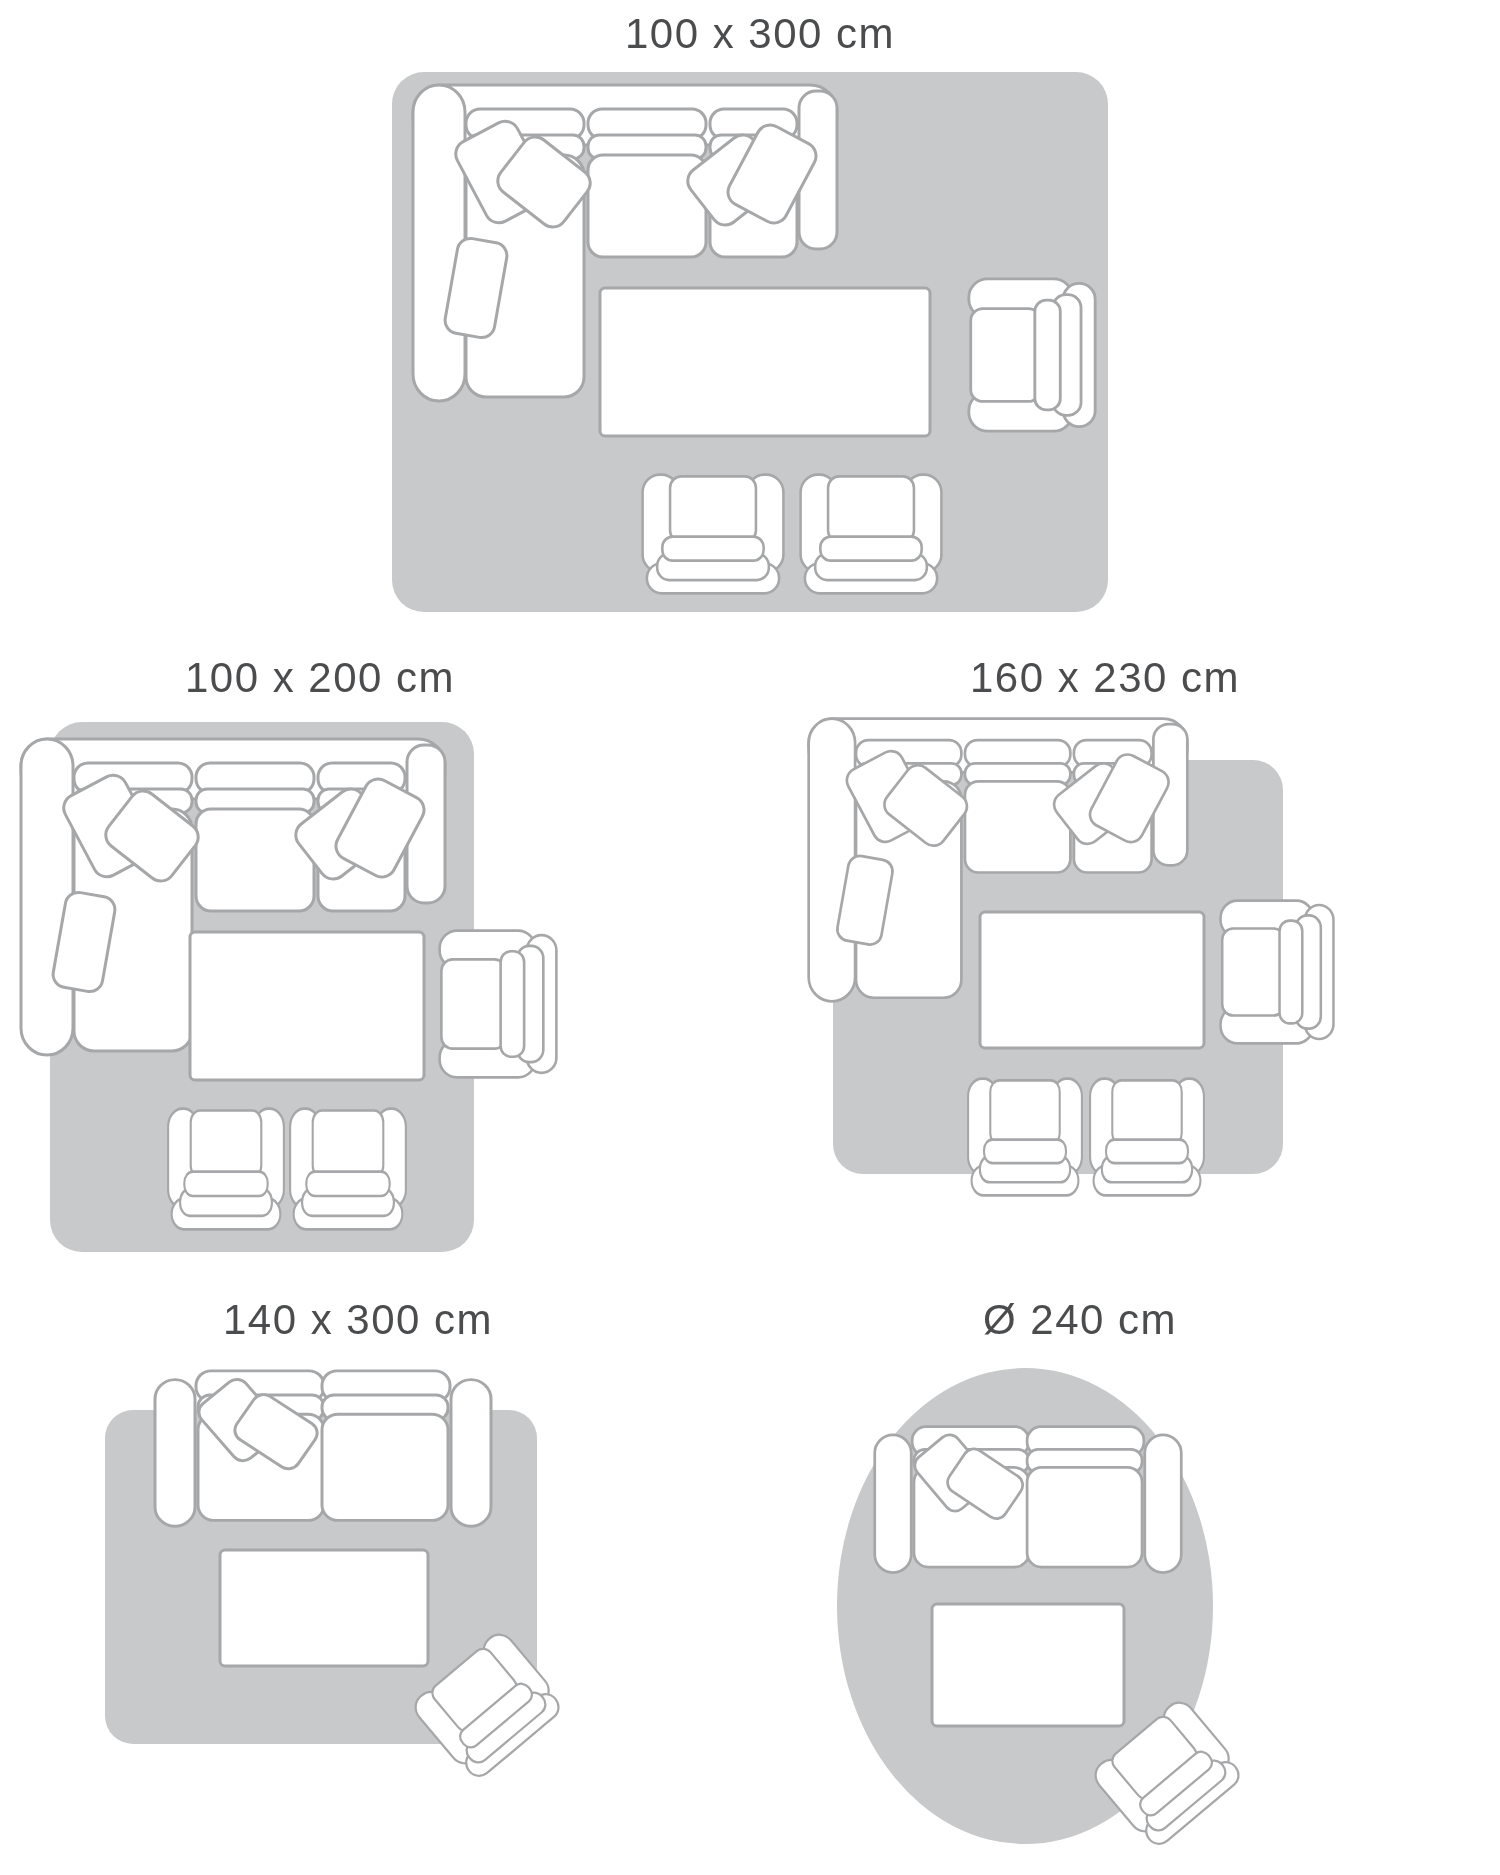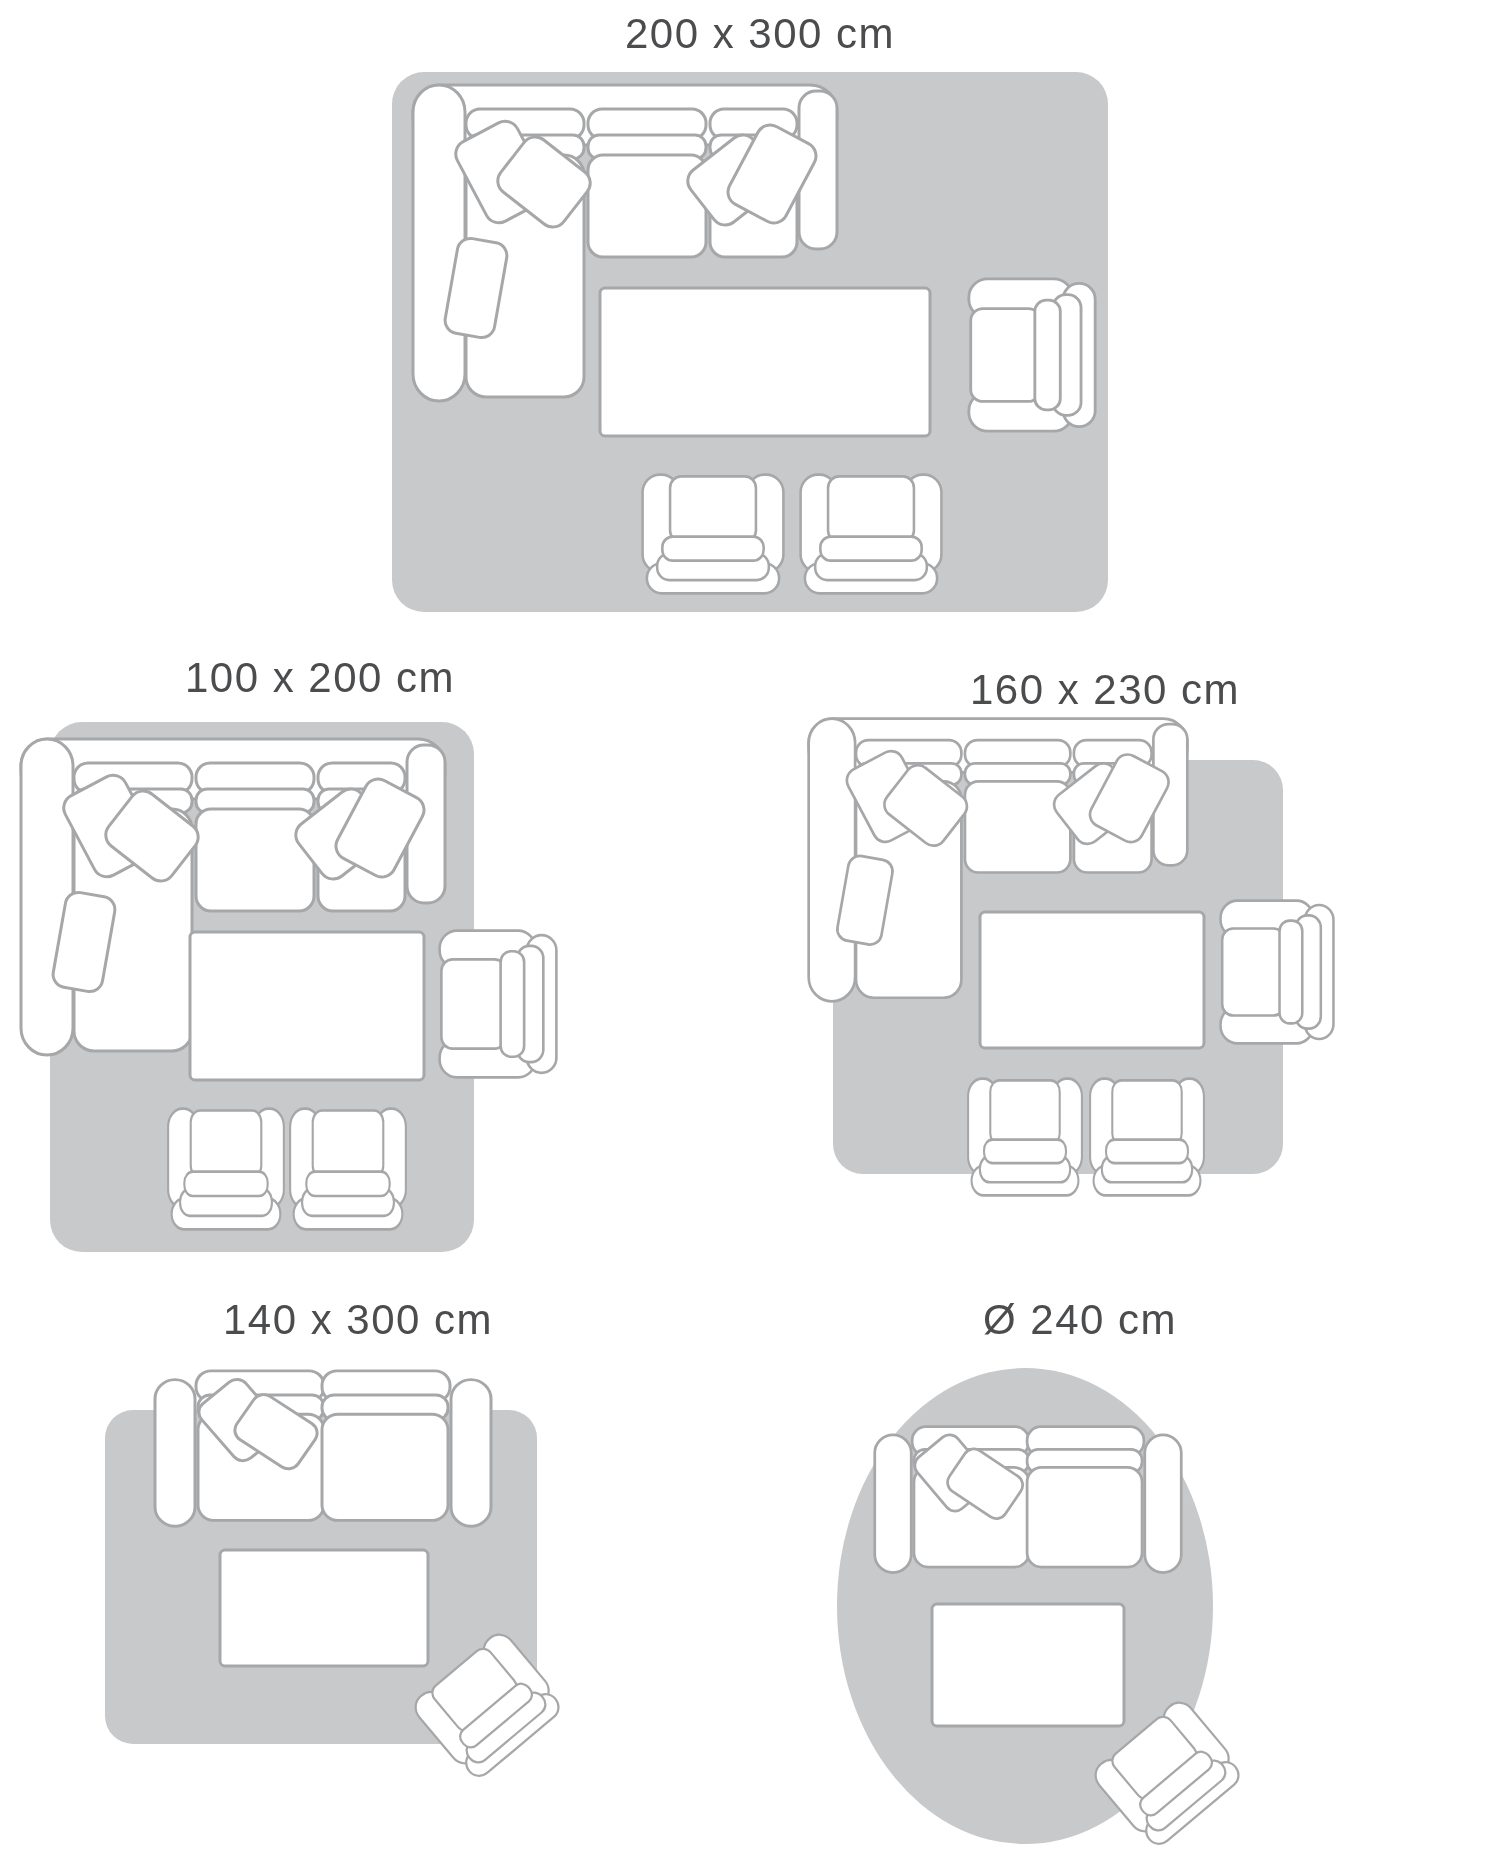--- a/index.html
+++ b/index.html
@@ -146,19 +146,19 @@
     <g>
       <ellipse class="rug" cx="1025" cy="1606" rx="188" ry="238"></ellipse>
       <use href="#loveseat" x="872" y="1424" width="312" height="154"></use>
       <rect class="ln" x="932" y="1604" width="192" height="122" rx="5"></rect>
       <g transform="rotate(-40 1168 1774)">
         <use href="#chairup" x="1106" y="1721" width="124" height="106"></use>
       </g>
     </g>
   </svg>
 
-  <div class="size-label" style="left:760px;top:10px;">200 x 300 cm</div>
+  <div class="size-label" style="left:760px;top:10px;">100 x 300 cm</div>
   <div class="size-label" style="left:320px;top:654px;">100 x 200 cm</div>
-  <div class="size-label" style="left:1105px;top:654px;margin-top:12px;">160 x 230 cm</div>
+  <div class="size-label" style="left:1105px;top:654px;">160 x 230 cm</div>
   <div class="size-label" style="left:358px;top:1296px;">140 x 300 cm</div>
   <div class="size-label" style="left:1080px;top:1296px;">Ø 240 cm</div>
 
 </div>
 
 </body></html>

